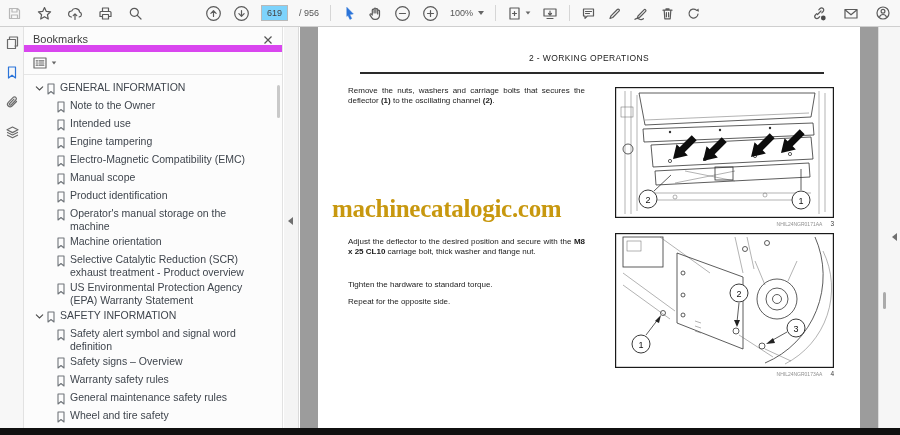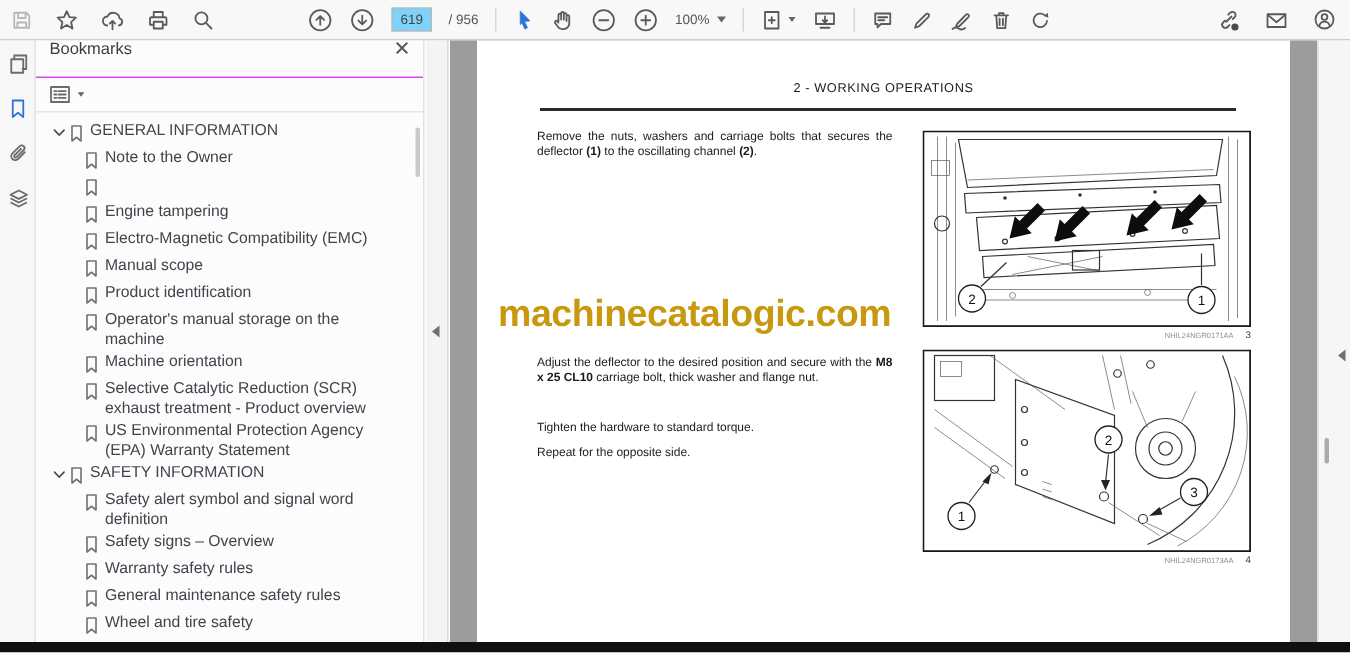--- a/index.html
+++ b/index.html
@@ -23,21 +23,21 @@
 
   
   .rail { position:absolute; top:27px; left:0; width:24px; bottom:7px; background:#f7f7f7; border-right:1px solid #e2e2e2; }
   .rail-btn { width:24px; height:30px; display:flex; align-items:center; justify-content:center; cursor:pointer; }
   .rail-btn svg { display:block; }
   .ric { stroke:#6b6b6b; fill:none; stroke-width:1.2; stroke-linejoin:round; stroke-linecap:round; }
   .ric-active { stroke:#2b74d9; }
 
   
   .panel { position:absolute; top:27px; left:24px; width:259px; bottom:7px; background:#fcfcfc; border-right:1px solid #e2e2e2; overflow:hidden; }
-  .panel-header { height:25px; border-bottom:1px solid #d946ef; display:flex; align-items:flex-start; padding:0 9px;gap:20px; }
+  .panel-header { height:25px; border-bottom:7px solid #d946ef; display:flex; align-items:flex-end; padding:0 9px;gap:20px; }
   .panel-title { font-size:11px; color:#3d3d3d; flex:1; }
   .panel-close { cursor:pointer; display:flex; }
   .panel-options { height:23px; border-bottom:1px solid #e6e6e6; display:flex; align-items:center; padding:0 9px; gap:4px; }
   .bm-list { padding-top:4px; }
   .bm-row { display:flex; align-items:flex-start; min-height:18px; padding-top:2px; cursor:pointer; }
   .bm-row.top { padding-left:8px; }
   .bm-row.child { padding-left:32px; }
   .chev { width:14px; display:flex; justify-content:center; margin-top:4px; }
   .bm-ic { width:14px; display:flex; justify-content:flex-start; margin-top:2px; }
   .bm-label { flex:1; font-size:10.5px; line-height:13px; color:#3f454d; padding-right:14px; }
@@ -45,24 +45,24 @@
 
   
   .lstrip { position:absolute; top:27px; left:284px; width:15px; bottom:7px; background:#f4f4f4; border-right:1px solid #dadada; }
   .larrow { position:absolute; top:190px; left:4px; width:0; height:0; border-top:4px solid transparent; border-bottom:4px solid transparent; border-right:5px solid #6f6f6f; cursor:pointer; }
 
   
   .doc { position:absolute; top:27px; left:300px; right:22px; bottom:7px; background:#9c9c9c; }
   .page { position:absolute; top:0; bottom:0; left:18px; width:542px; background:#fff; }
   .page-heading { position:absolute; top:26px; left:0; width:100%; text-align:center; font-size:8.5px; letter-spacing:.4px; color:#1b1b1b; }
   .page-rule { position:absolute; top:45px; left:42px; width:464px; height:1.5px; background:#2a2a2a; }
-  .col-text { position:absolute; left:40px; width:237px; font-size:8px; line-height:10px; color:#1b1b1b; text-align:justify; }
+  .col-text { position:absolute; left:30px; width:237px; font-size:8px; line-height:10px; color:#1b1b1b; text-align:justify; }
   .p1 { top:59px; } .p2 { top:210px; } .p3 { top:253px; } .p4 { top:270px; }
   .bold { font-weight:bold; }
-  .watermark { position:absolute; top:168px; left:14px; font-size:25px; font-weight:bold; letter-spacing:-.3px; white-space:nowrap; }
+  .watermark { position:absolute; top:168px; left:14px; font-size:25px; font-weight:bold; letter-spacing:-.3px; white-space:nowrap;font-family:Liberation Serif, serif; }
   .figure { position:absolute; left:297px; width:219px; }
   .fig1 { top:60px; } .fig2 { top:206px; }
   .figure svg { display:block; background:#fff; }
   .fig-caption { display:flex; justify-content:flex-end; align-items:baseline; gap:8px; padding-top:2px; }
   .fig-code { font-size:5px; color:#8f8f8f; }
   .fig-num { font-size:6.5px; color:#3a3a3a; }
   .tl { stroke:#333; fill:none; stroke-width:.8; }
   .tlthin { stroke:#666; fill:none; stroke-width:.5; }
   .callout { stroke:#222; fill:#fff; stroke-width:.9; }
   .callout-num { font-size:9px; fill:#111; font-family:"Liberation Sans",sans-serif; }
@@ -280,20 +280,21 @@
         </span>
     <span class="bm-label">Note to the Owner</span>
   </div>
       <div class="bm-row child">
 
     <span class="bm-ic">
       <svg width="10" height="12" viewBox="0 0 10 12">
             <path d="M2 1 h6 v10 l-3 -2.5 L2 11 z" stroke="#70757a" stroke-width="1.1" fill="none" stroke-linejoin="round"></path>
           </svg>
         </span>
+    <span class="bm-label">Intended use</span>
   </div>
       <div class="bm-row child">
 
     <span class="bm-ic">
       <svg width="10" height="12" viewBox="0 0 10 12">
             <path d="M2 1 h6 v10 l-3 -2.5 L2 11 z" stroke="#70757a" stroke-width="1.1" fill="none" stroke-linejoin="round"></path>
           </svg>
         </span>
     <span class="bm-label">Engine tampering</span>
   </div>

